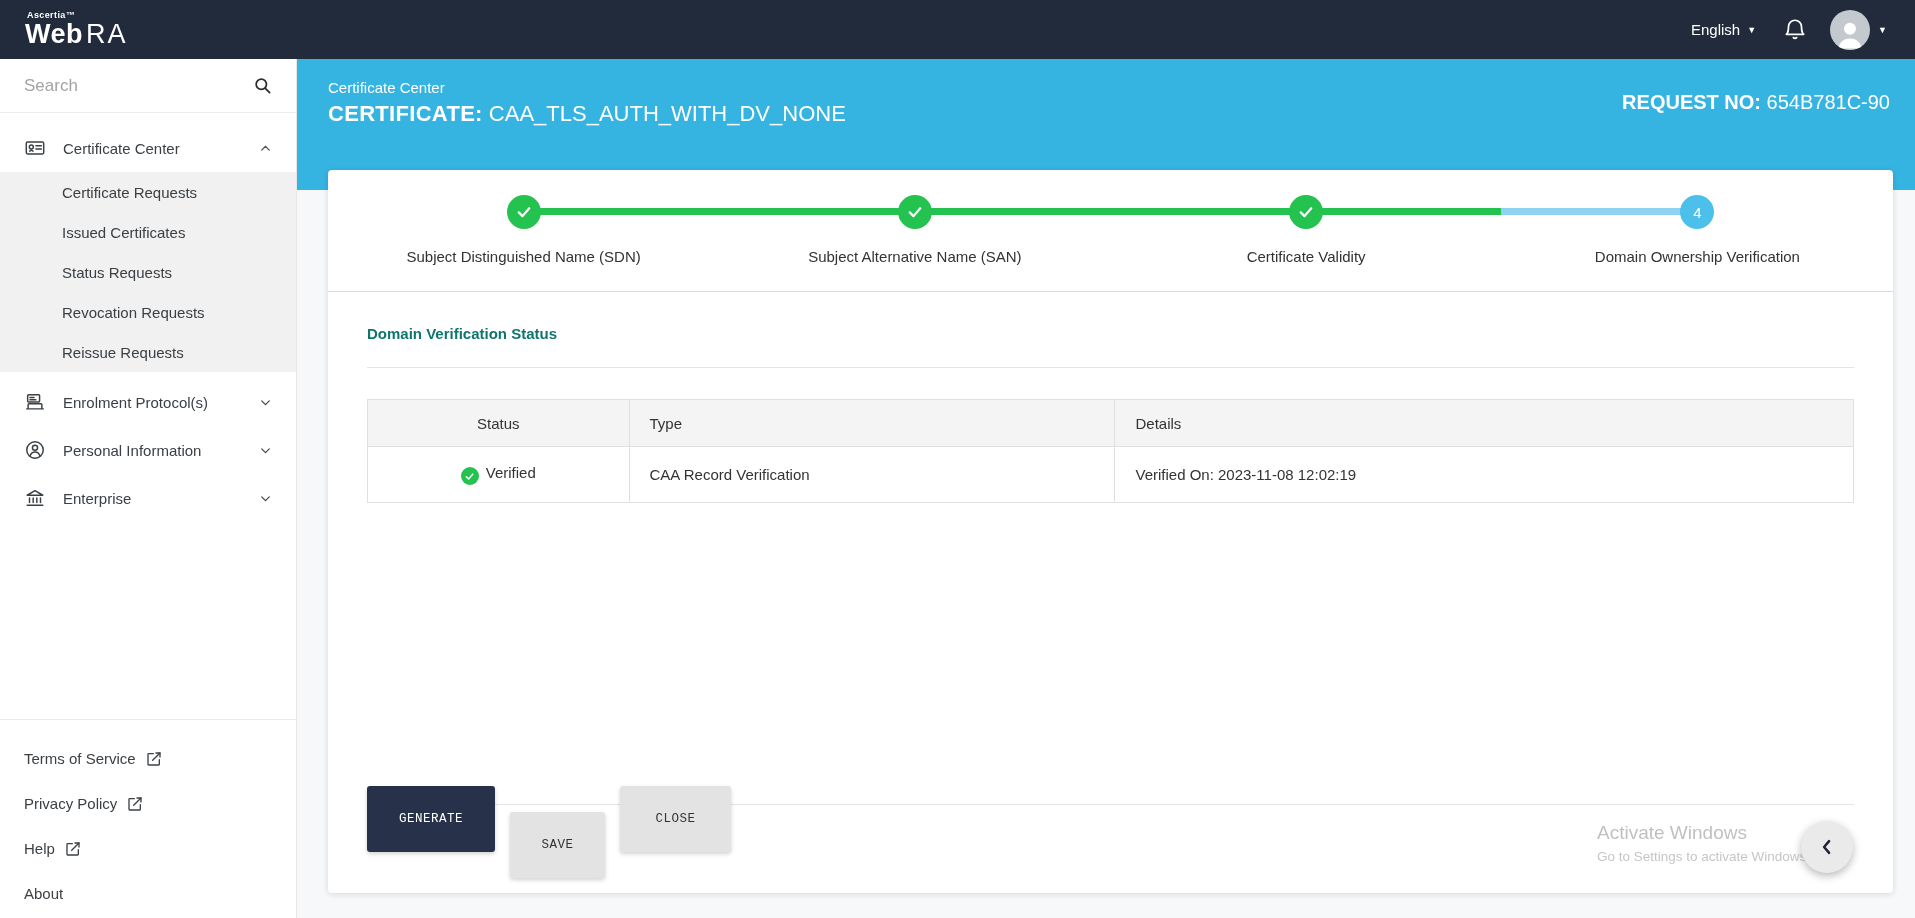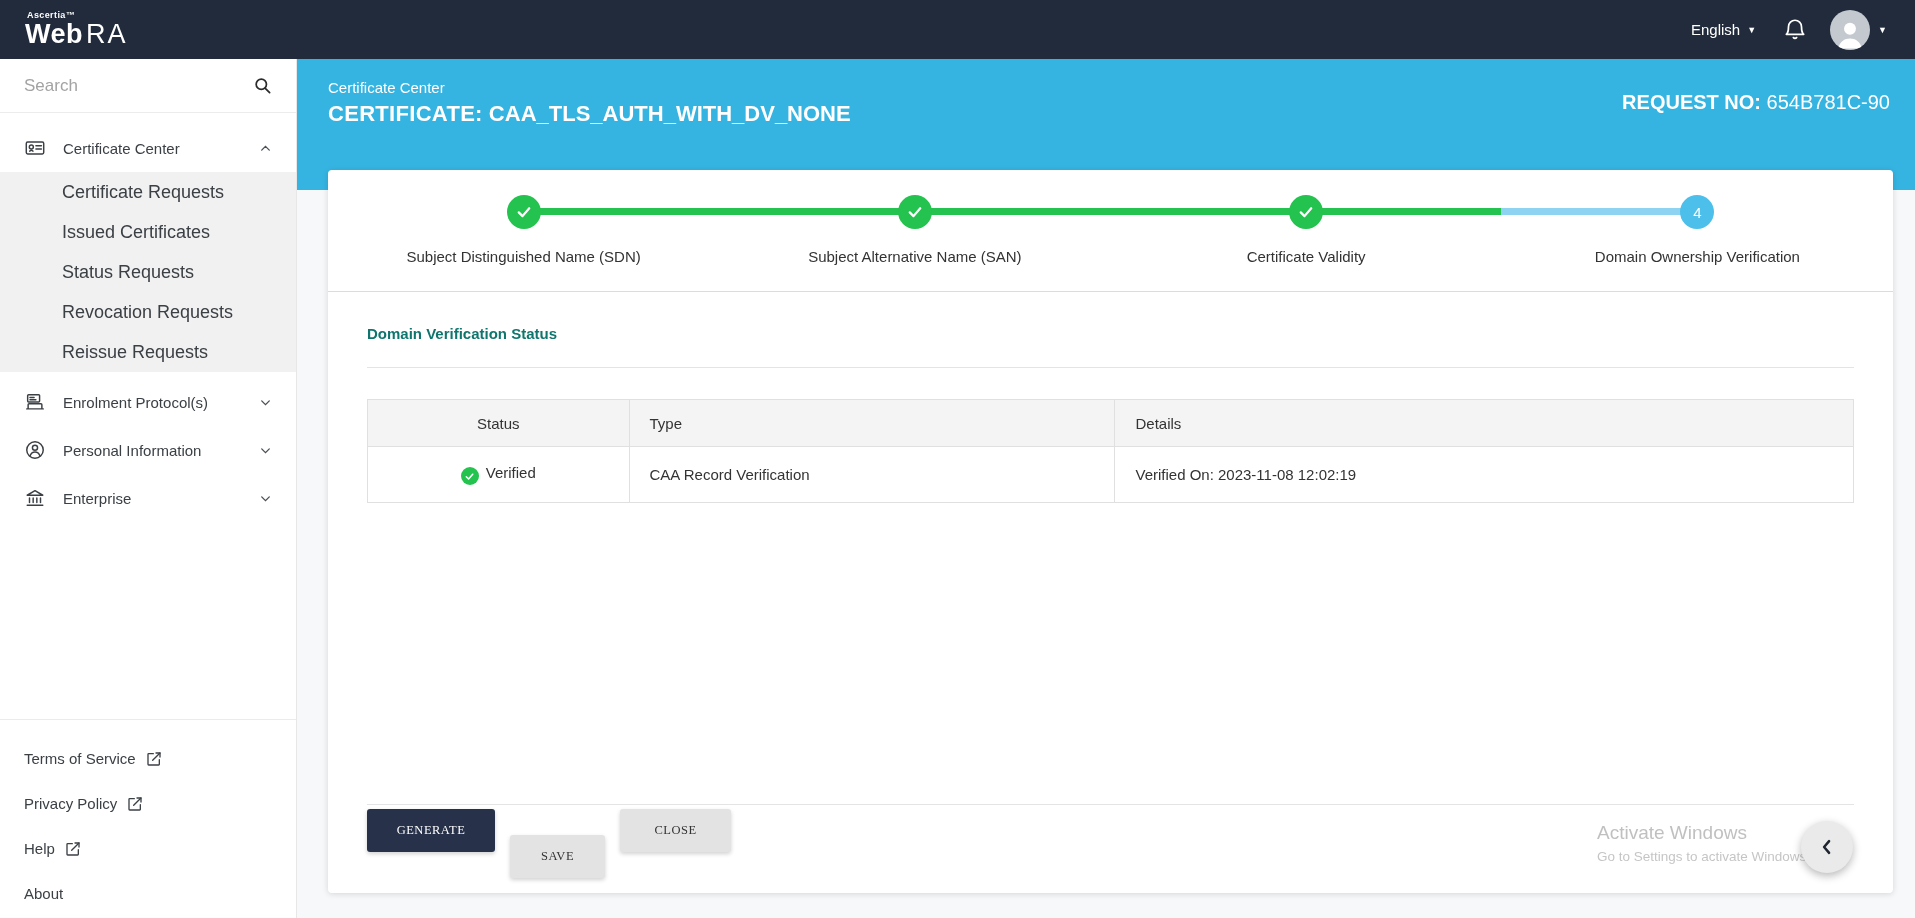--- a/index.html
+++ b/index.html
@@ -22,34 +22,34 @@
   
   .sidebar { position:absolute; top:59px; left:0; width:297px; bottom:0; background:#fff; border-right:1px solid #e7e7e7; z-index:20; }
   .search-row { height:54px; border-bottom:1px solid #ececec; display:flex; align-items:center; padding:0 24px; }
   .search-input { border:none; outline:none; flex:1; font-size:17px; color:#555; font-family:inherit; background:transparent; }
   .search-input::placeholder { color:#a3a3a3; }
   .nav-list { padding-top:11px; }
   .nav-item { height:48px; display:flex; align-items:center; padding:0 24px; font-size:15px; color:#3b4045; cursor:pointer; }
   .nicon { width:22px; height:22px; margin-right:17px; color:#3b4045; flex:0 0 auto; }
   .chev { margin-left:auto; color:#4a4f55; display:flex; }
   .submenu { background:#f1f1f1; }
-  .submenu-item { height:40px; display:flex; align-items:center; padding-left:62px; font-size:18px; color:#3b4045; cursor:pointer; }
+  .submenu-item { height:40px; display:flex; align-items:center; padding-left:62px; font-size:15px; color:#3b4045; cursor:pointer; }
   .group2 { margin-top:6px; }
   .side-footer { position:absolute; top:660px; left:0; right:0; border-top:1px solid #ebebeb; padding-top:16px; }
   .flink { height:45px; display:flex; align-items:center; padding-left:24px; font-size:15px; color:#3b4045; gap:10px; cursor:pointer; }
   .flink svg { color:#3b4045; }
 
   
   .main { position:absolute; left:297px; top:59px; right:0; bottom:0; background:#f7f8f9; }
   .blueband { position:absolute; top:0; left:0; right:0; height:131px; background:#35b4e2; }
   .head-left { position:absolute; left:31px; top:20px; color:#fff; }
   .breadcrumb { font-size:15px; margin-bottom:5px; }
   .page-title { font-size:22px; }
   .title-label { font-weight:700; letter-spacing:.3px; }
-  .title-value { font-weight:700; }
+  .title-value { font-weight:400; }
   .req { position:absolute; right:25px; top:32px; color:#fff; font-size:20px; }
   .req-label { font-weight:700; }
 
   
   .card { position:absolute; left:31px; right:22px; top:111px; bottom:25px; background:#fff; border-radius:4px; box-shadow:0 1px 6px rgba(0,0,0,.14); }
   .stepper-section { position:relative; height:122px; border-bottom:1px solid #dcdcdc; }
   .steps { display:flex; height:100%; position:relative; }
   .step { flex:1; position:relative; }
   .circle { position:absolute; top:25px; left:50%; transform:translateX(-50%); width:34px; height:34px; border-radius:50%; display:flex; align-items:center; justify-content:center; z-index:2; }
   .circle.complete { background:#24c24e; }
@@ -67,21 +67,21 @@
   .tbl th, .tbl td { border:1px solid #e0e0e0; font-weight:400; }
   .tbl thead th { background:#f4f4f4; height:47px; }
   .tbl tbody td { height:56px; background:#fff; }
   .col-status { width:17.6%; text-align:center; }
   .col-type { width:32.7%; text-align:left; padding-left:20px; }
   .col-details { width:49.7%; text-align:left; padding-left:20px; }
   .badge-check { display:inline-flex; width:18px; height:18px; border-radius:50%; background:#24c24e; align-items:center; justify-content:center; vertical-align:-4px; margin-right:7px; }
 
   .card-divider { position:absolute; left:39px; right:39px; bottom:88px; height:1px; background:#e4e4e4; }
   .btn-row { position:absolute; left:39px; bottom:15px; display:flex; gap:15px; }
-  .btn { height:43px; border:none; border-radius:3px; font-size:12.5px; letter-spacing:.5px; font-family:Liberation Serif, serif; cursor:pointer; box-shadow:0 2px 4px rgba(0,0,0,.18); }
+  .btn { height:66px; border:none; border-radius:3px; font-size:12.5px; letter-spacing:.5px; font-family:Liberation Mono, monospace; cursor:pointer; box-shadow:0 2px 4px rgba(0,0,0,.18); }
   .btn-dark { background:#27324a; color:#fff; width:128px; }
   .btn-light { background:#e3e3e3; color:#333; }
   .btn-save { width:95px;margin-top:26px; }
   .btn-close { width:111px; }
 
   
   .watermark { position:absolute; left:1597px; top:822px; z-index:40; pointer-events:none; }
   .wm1 { font-size:19px; color:rgba(140,140,140,.55); }
   .wm2 { font-size:13.5px; color:rgba(140,140,140,.5); margin-top:5px; }
   .back-fab { position:absolute; left:1801px; top:821px; width:52px; height:52px; border-radius:50%; background:#eaeaea; box-shadow:0 3px 9px rgba(0,0,0,.28); display:flex; align-items:center; justify-content:center; z-index:45; cursor:pointer; border:none; }

